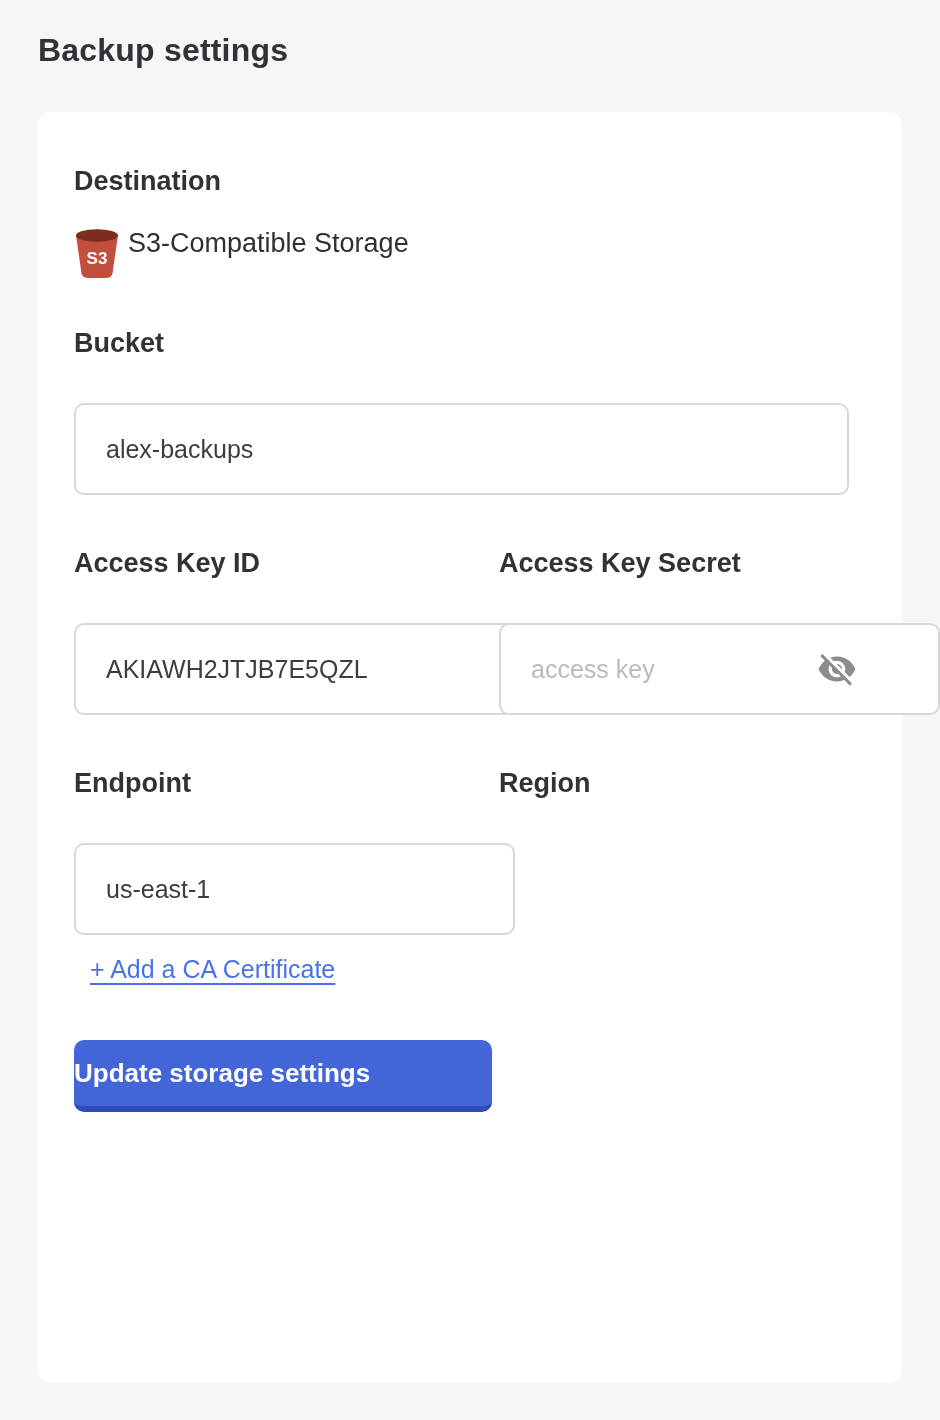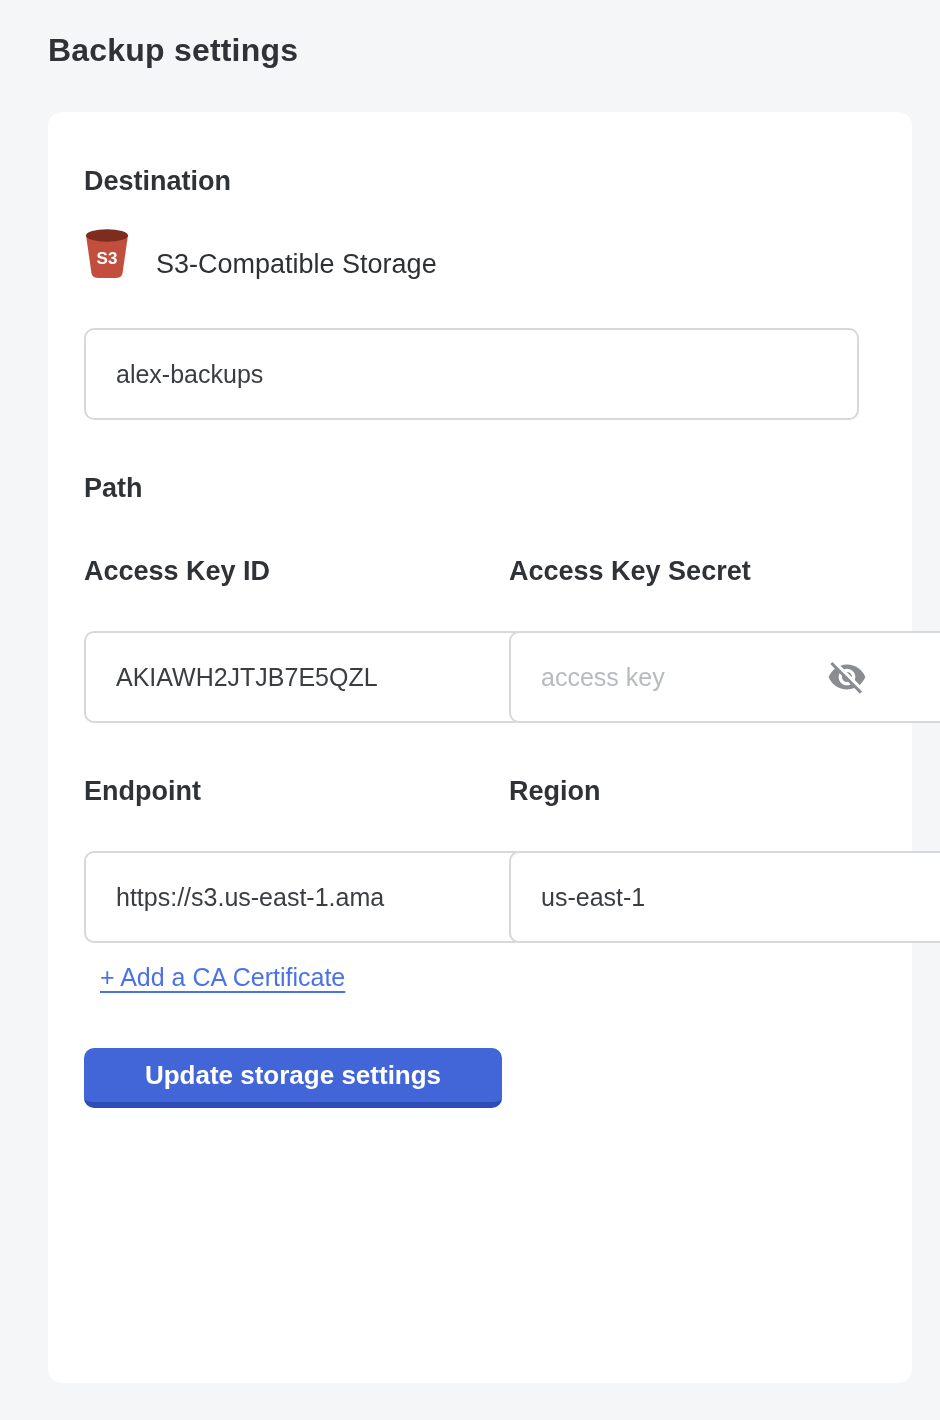--- a/index.html
+++ b/index.html
@@ -5,21 +5,21 @@
   * { box-sizing: border-box; margin: 0; padding: 0; }
 
   html, body {
     width: 940px;
     height: 1420px;
     background: var(--page-bg, #f5f6f8);
     font-family: "Liberation Sans", "DejaVu Sans", sans-serif;
     overflow: hidden;
   }
 
-  .page { padding: 0 48px; }
+  .page { padding: 0 38px; }
 
   .page-title {
     padding-top: 30px;
     font-size: 32px;
     line-height: 40px;
     font-weight: bold;
     color: var(--heading, #2f3237);
     letter-spacing: 0.2px;
   }
 
@@ -36,22 +36,22 @@
     font-size: 27px;
     line-height: 30px;
     font-weight: bold;
     color: var(--heading, #2f3237);
   }
 
   .destination-label { margin-bottom: 32px; }
 
   .destination-row {
     display: flex;
-    align-items: flex-end;
-    gap: 26px;
+    align-items: flex-start;
+    gap: 8px;
     height: 52px;
     margin-bottom: 48px;
   }
 
   .s3-icon { width: 46px; height: 52px; flex: 0 0 auto; display: block; }
 
   .destination-text {
     font-size: 27px;
     color: #2e3134;
   }
@@ -111,31 +111,31 @@
     color: var(--link, #4b71e8);
     text-decoration: underline;
     text-underline-offset: 5px;
     cursor: pointer;
   }
 
   .submit-button {
     display: block;
     margin-top: 56px;
     width: 418px;
-    height: 60px;
+    height: 72px;
     background: var(--accent, #4266d8);
     border: none;
     border-bottom: 6px solid var(--accent-dark, #2d4db8);
     border-radius: 10px;
     color: #ffffff;
     font-family: "Liberation Sans", "DejaVu Sans", sans-serif;
     font-size: 26px;
     font-weight: bold;
     cursor: pointer;
-    text-align: center;
+    text-align: left;
   }
 </style>
 </head>
 <body>
 
 <div class="page">
 
   <h1 class="page-title">Backup settings</h1>
 
   <div class="card">
@@ -145,25 +145,25 @@
     <div class="destination-row">
       <svg class="s3-icon" viewBox="0 0 46 52" xmlns="http://www.w3.org/2000/svg">
         <path d="M2 7 L44 7 L38.5 45.5 Q37.5 50 31 50 L15 50 Q8.5 50 7.5 45.5 Z" fill="#c24f3e"></path>
         <ellipse cx="23" cy="7.5" rx="21" ry="6.2" fill="#7c2d1e"></ellipse>
         <text x="23" y="36" text-anchor="middle" font-family="Liberation Sans, DejaVu Sans, sans-serif" font-size="17" font-weight="bold" fill="#ffffff">S3</text>
       </svg>
       <span class="destination-text">S3-Compatible Storage</span>
     </div>
 
     <div class="field">
+      <div class="section-label field-label">Bucket</div>
       <input class="text-input" type="text" value="alex-backups" style="">
     </div>
 
     <div class="field">
-      <div class="section-label field-label">Path</div>
     </div>
 
     <div class="two-col" style="margin-bottom:45px">
       <div class="section-label">Access Key ID</div>
       <div class="section-label">Access Key Secret</div>
     </div>
 
     <div class="two-col">
       <input class="text-input" type="text" value="AKIAWH2JTJB7E5QZL" style="">
       <div class="input-wrap">
@@ -175,21 +175,20 @@
         </button>
       </div>
     </div>
 
     <div class="two-col" style="margin-bottom:45px">
       <div class="section-label">Endpoint</div>
       <div class="section-label">Region</div>
     </div>
 
     <div class="two-col endpoint-row">
-      <input class="text-input" type="text" value="https://s3.us-east-1.ama" style="">
       <input class="text-input" type="text" value="us-east-1" style="">
     </div>
 
     <a class="ca-link">+ Add a CA Certificate</a>
 
     <button class="submit-button">Update storage settings</button>
 
   </div>
 </div>
 

